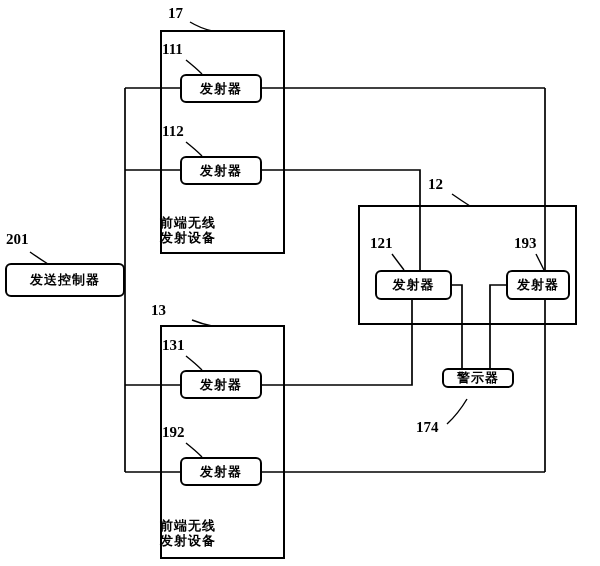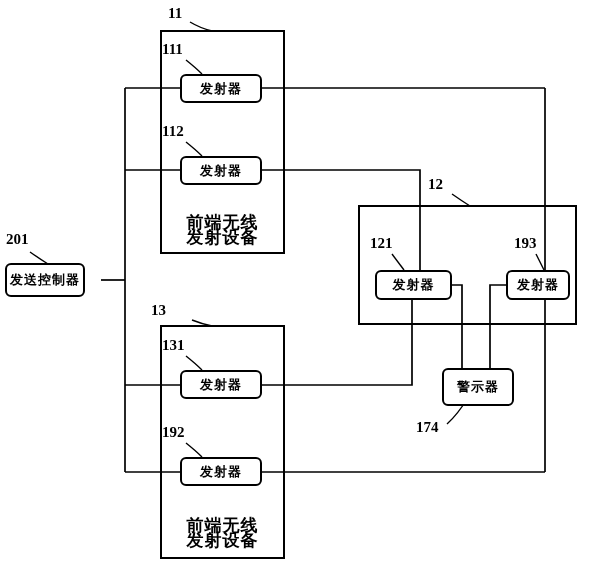--- a/index.html
+++ b/index.html
@@ -17,22 +17,22 @@
   .box.outer{background:transparent;z-index:2;}
   .box.unit{
     background:#fff;display:flex;align-items:center;justify-content:center;
     font-weight:700;font-size:13px;letter-spacing:1px;border-radius:6px;
   }
   .num{
     position:absolute;z-index:3;font-weight:700;font-size:15px;
     font-family:"Liberation Serif","DejaVu Serif",serif;
   }
   .cn{
-    position:absolute;z-index:3;font-weight:700;font-size:17px;
-    text-align:center;letter-spacing:1px;line-height:15px;
+    position:absolute;z-index:3;font-weight:700;font-size:13px;
+    letter-spacing:1px;line-height:15px;
   }
 </style>
 </head>
 <body>
 
 <div class="canvas">
 
   <svg class="wires" width="600" height="566">
     <g>
       <path d="M101 280 H125"></path>
@@ -81,28 +81,28 @@
   </div>
   <div class="box unit" style="left:180px;top:457px;width:82px;height:29px">
     <span>发射器</span>
   </div>
   <div class="box unit" style="left:375px;top:270px;width:77px;height:30px">
     <span>发射器</span>
   </div>
   <div class="box unit" style="left:506px;top:270px;width:64px;height:30px">
     <span>发射器</span>
   </div>
-  <div class="box unit" style="left:442px;top:368px;width:72px;height:38px">
+  <div class="box unit" style="left:442px;top:368px;width:72px;height:20px">
     <span>警示器</span>
   </div>
-  <div class="box unit" style="left:5px;top:263px;width:80px;height:34px">
+  <div class="box unit" style="left:5px;top:263px;width:120px;height:34px">
     <span>发送控制器</span>
   </div>
 
-  <div class="num" style="left:168px;top:5px">11</div>
+  <div class="num" style="left:168px;top:5px">17</div>
   <div class="num" style="left:162px;top:41px">111</div>
   <div class="num" style="left:162px;top:123px">112</div>
   <div class="num" style="left:6px;top:231px">201</div>
   <div class="num" style="left:151px;top:302px">13</div>
   <div class="num" style="left:162px;top:337px">131</div>
   <div class="num" style="left:162px;top:424px">192</div>
   <div class="num" style="left:428px;top:176px">12</div>
   <div class="num" style="left:370px;top:235px">121</div>
   <div class="num" style="left:514px;top:235px">193</div>
   <div class="num" style="left:416px;top:419px">174</div>

